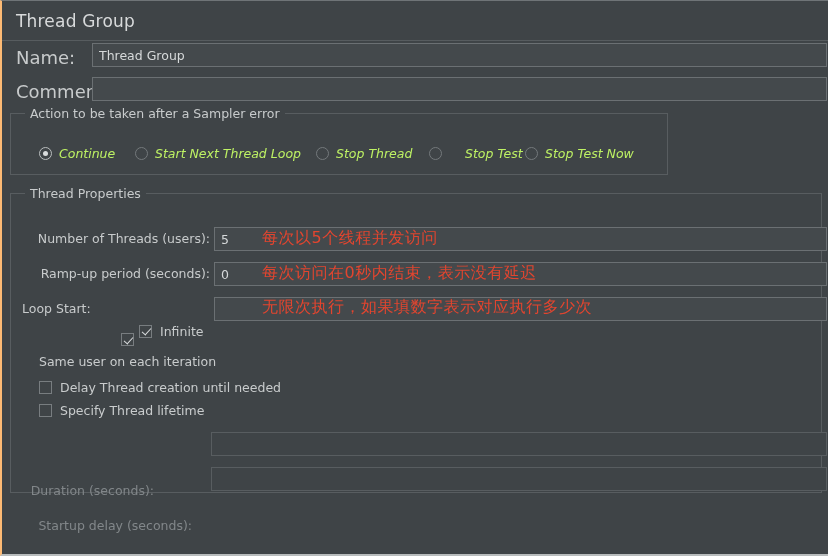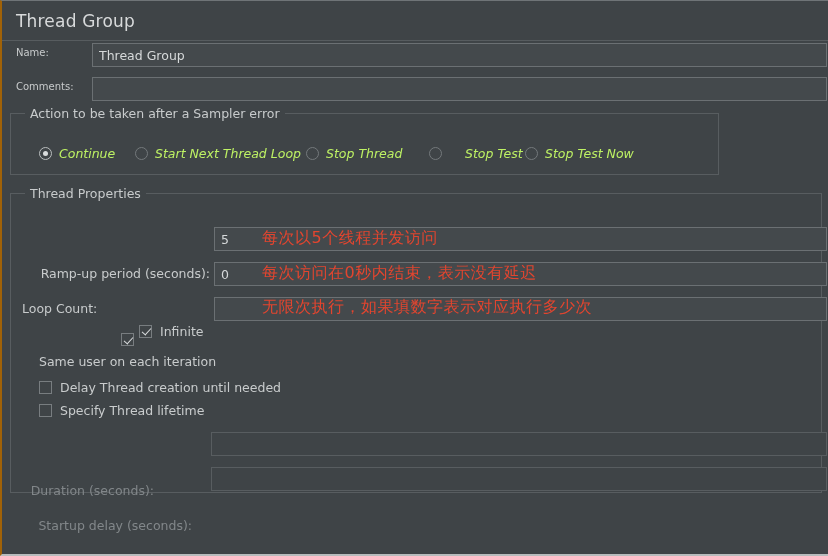--- a/index.html
+++ b/index.html
@@ -13,21 +13,21 @@
     overflow: hidden;
     font-family: "DejaVu Sans", "Liberation Sans", sans-serif;
   }
 
   .window {
     position: relative;
     width: 828px;
     height: 556px;
     box-sizing: border-box;
     background: #3f4447;
-    border-left: 2px solid #a16207;
+    border-left: 2px solid #fdba74;
     border-bottom: 2px solid #b8bcbd;
     border-top: 1px solid #6f7477;
     overflow: hidden;
   }
 
   
   .titlebar {
     position: absolute;
     left: 0; top: 0;
     width: 828px;
@@ -48,21 +48,21 @@
   .field-row {
     position: absolute;
     left: 0;
     width: 828px;
     height: 26px;
   }
   .field-label {
     position: absolute;
     left: 14px;
     top: 4px;
-    font-size: 10px;
+    font-size: 18px;
     color: #c8cbcc;
   }
   .text-input {
     position: absolute;
     top: 0;
     height: 24px;
     box-sizing: border-box;
     background: #44494c;
     border: 1px solid #6b7073;
     color: #d6d9da;
@@ -203,59 +203,60 @@
   <div class="field-row" style="top:42px;">
     <div class="field-label">Name:</div>
     <input class="text-input" style="left: 90px; width: 735px;" value="Thread Group">
   </div>
 
   <div class="field-row" style="top:76px;">
     <div class="field-label">Comments:</div>
     <input class="text-input" style="left: 90px; width: 735px;" value="">
   </div>
 
-  <div class="groupbox" style="left:8px; top:112px; width:709px; height:62px;padding-left:12px;">
+  <div class="groupbox" style="left:8px; top:112px; width:658px; height:62px;padding-left:12px;">
     <div class="group-title">Action to be taken after a Sampler error</div>
 
     <div class="radio-item" style="left:28px; top:30px;">
       <span class="radio-mark on"></span>
       <span class="radio-label">Continue</span>
     </div>
 
     <div class="radio-item" style="left:124px; top:30px;">
       <span class="radio-mark"></span>
       <span class="radio-label">Start Next Thread Loop</span>
     </div>
 
-    <div class="radio-item" style="left:295px; top:30px;justify-content:flex-end;">
+    <div class="radio-item" style="left:305px; top:30px;justify-content:flex-end;">
       <span class="radio-mark"></span>
       <span class="radio-label">Stop Thread</span>
     </div>
 
     <div class="radio-item" style="left:418px; top:30px;gap:23px;">
       <span class="radio-mark"></span>
       <span class="radio-label">Stop Test</span>
     </div>
 
     <div class="radio-item" style="left:514px; top:30px;">
       <span class="radio-mark"></span>
       <span class="radio-label">Stop Test Now</span>
     </div>
   </div>
 
   <div class="groupbox" style="left:8px; top:192px; width:812px; height:300px;">
     <div class="group-title">Thread Properties</div>
   </div>
 
+  <div class="prop-label" style="left:20px; top:230px; width:188px;">Number of Threads (users):</div>
   <input class="text-input" style="left: 212px; top: 226px; width: 613px;" value="5">
 
   <div class="prop-label" style="left:20px; top:265px; width:188px;">Ramp-up period (seconds):</div>
   <input class="text-input" style="left: 212px; top: 261px; width: 613px;" value="0">
 
-  <div class="prop-label" style="left:20px; top:300px; width:100px; text-align:left;">Loop Count:</div>
+  <div class="prop-label" style="left:20px; top:300px; width:100px; text-align:left;">Loop Start:</div>
   <div class="check-item" style="left:137px; top:297px;margin-top:24px;">
     <span class="check-mark on"></span>
     <span class="check-label">Infinite</span>
   </div>
   <input class="text-input" style="left: 212px; top: 296px; width: 613px;" value="">
 
   <div class="check-item" style="left:37px; top:332px;flex-direction:column;">
     <span class="check-mark on"></span>
     <span class="check-label">Same user on each iteration</span>
   </div>

